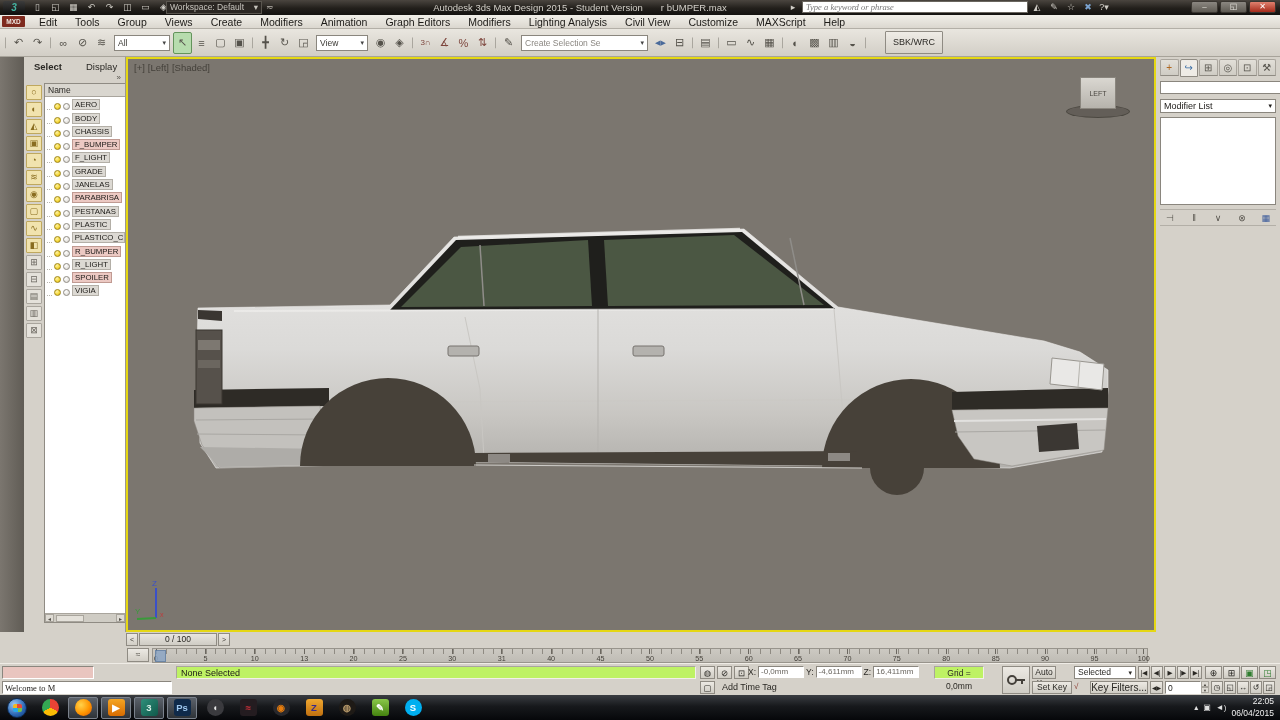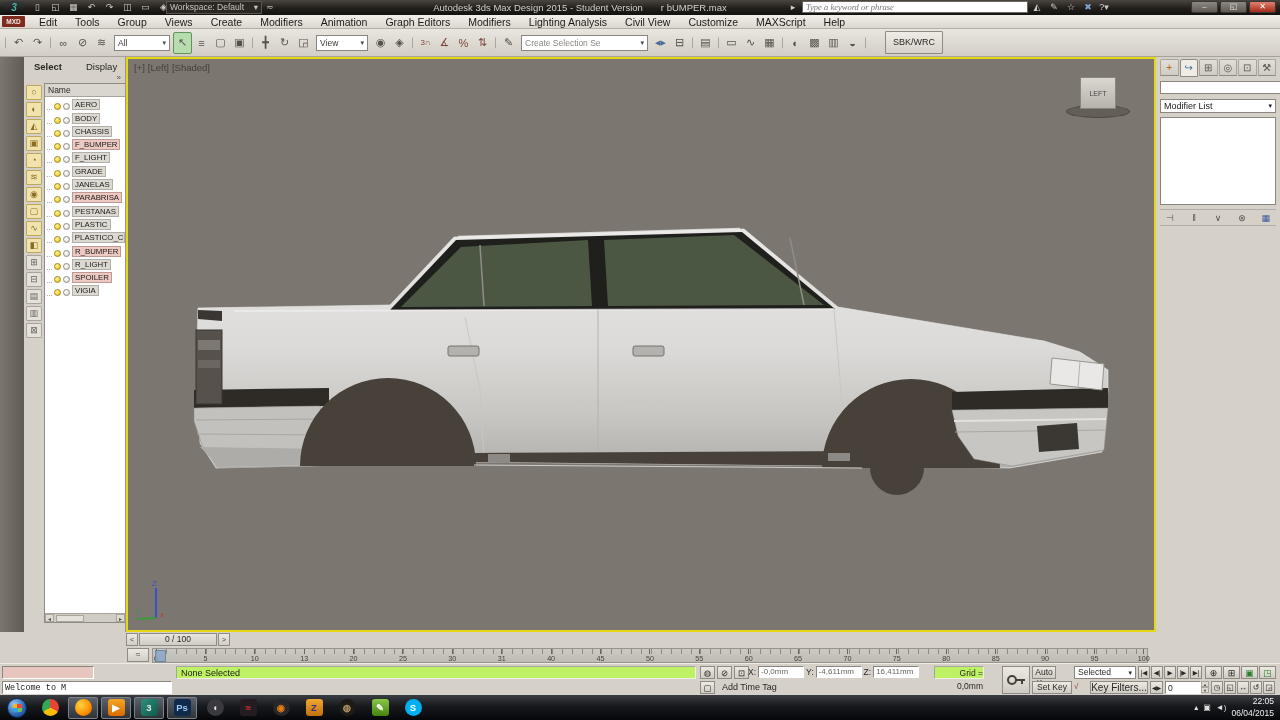--- a/index.html
+++ b/index.html
@@ -94,29 +94,29 @@
   .tick{width:0;display:flex;flex-direction:column;align-items:center}
   .tick i{width:1px;height:5px;background:#6b6760}
   .tick b{font-size:7.2px;font-weight:normal;color:#44403a;white-space:nowrap}
   #frame-marker{position:absolute;left:2px;top:1px;width:11px;height:12px;background:#8da6c5;border:1px solid #5e7da3;opacity:.85}
 
   
   #statusbar{left:0;top:663px;width:1280px;height:32px;background:#d5d1c9;border-top:1px solid #efece6}
   .sunk{background:#fff;border:1px solid;border-color:#8a867e #ffffff #ffffff #8a867e}
   .flat-field{background:#bef264;border:1px solid;border-color:#a9a59d #f2efe9 #f2efe9 #a9a59d}
   #mxs-pink{position:absolute;left:2px;top:2px;width:92px;height:13px;background:#e9c5bf;border:1px solid;border-color:#8a867e #fff #fff #8a867e}
-  #mxs-white{position:absolute;left:2px;top:17px;width:170px;height:13px;font-family:Liberation Mono, monospace;font-size:8.5px;padding:1px 2px;color:#1c1a17}
+  #mxs-white{position:absolute;left:2px;top:17px;width:170px;height:13px;font-family:Liberation Serif, serif;font-size:8.5px;padding:1px 2px;color:#1c1a17}
   #sel-status{position:absolute;left:176px;top:2px;width:520px;height:13px;font-size:9px;padding:1px 4px;color:#1c1a17}
   #prompt{position:absolute;left:176px;top:17px;width:520px;height:13px;font-size:9px;padding:1px 4px;color:#1c1a17}
   .st-ic{width:15px;height:13px;font-size:9px;color:#6a665f;text-align:center;line-height:13px}
   #toggles{position:absolute;left:700px;top:2px;display:flex;gap:2px}
   #coords{position:absolute;left:748px;top:2px;display:flex;gap:2px;align-items:center}
   .axis-lab{font-size:8.5px;color:#2a2824}
   .coord-f{width:46px;height:12px;font-size:8px;color:#6a665f;padding:0 2px;line-height:10px}
-  #gridlab{position:absolute;left:934px;top:2px;width:50px;height:13px;font-size:8.5px;text-align:right;line-height:13px;color:#2a2824}
+  #gridlab{position:absolute;left:934px;top:2px;width:50px;height:13px;font-size:8.5px;text-align:center;line-height:13px;color:#2a2824}
   #keybtn{position:absolute;left:1002px;top:2px;width:28px;height:28px;background:linear-gradient(#ece9e3,#cfccc4);border:1px solid #8f8b83;display:flex;align-items:center;justify-content:center}
   .st-btn{background:linear-gradient(#ece9e3,#cfccc4);border:1px solid #8f8b83;font-size:8.5px;text-align:center;color:#2a2824}
   #autokey{position:absolute;left:1032px;top:2px;width:24px;height:13px;line-height:11px}
   #setkey{position:absolute;left:1032px;top:17px;width:40px;height:13px;line-height:11px}
   #keymode-dd{position:absolute;left:1074px;top:2px;width:62px;height:13px;display:flex;justify-content:space-between;padding:0 3px;font-size:8.5px;line-height:11px;background:#fff;border:1px solid #8a867e}
   #setkeycurve{position:absolute;left:1074px;top:17px;width:13px;height:13px;font-size:8px;line-height:11px;color:#8a3a30}
   #keyfilters{position:absolute;left:1090px;top:17px;width:58px;height:13px;line-height:11px;font-size:10px}
   #playback{position:absolute;left:1138px;top:2px;display:flex;gap:1px}
   .pb{width:12px;height:13px;font-size:6.5px;line-height:12px}
   #keymodebtn{position:absolute;left:1150px;top:17px;width:13px;height:13px;font-size:6px;line-height:12px}

